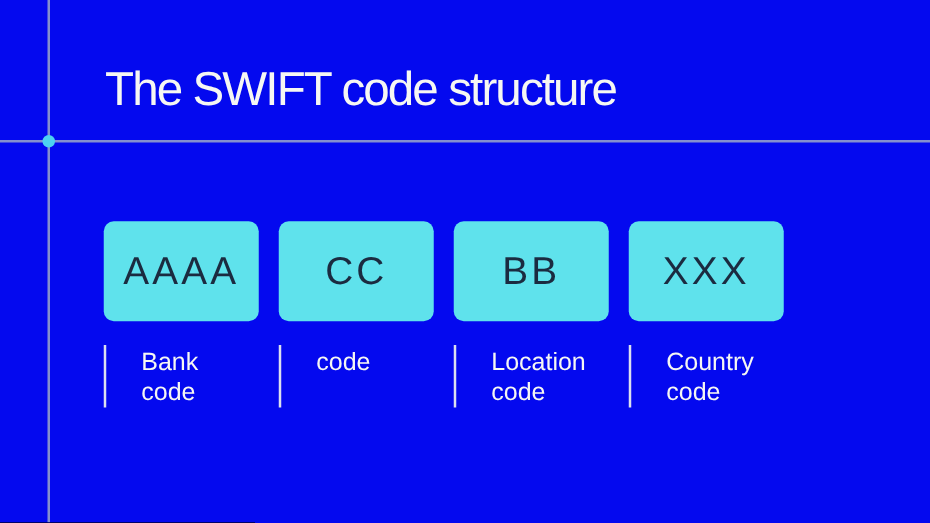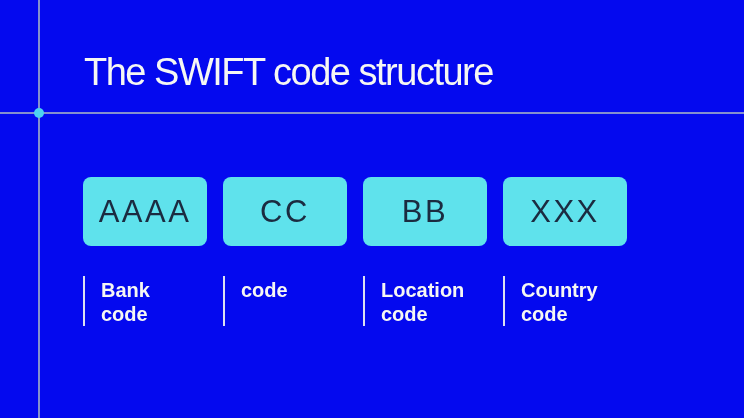--- a/index.html
+++ b/index.html
@@ -54,21 +54,21 @@
   }
   .boxes {
     position: absolute;
     left: 83px;
     top: 177px;
     display: flex;
     gap: 16px;
   }
   .code-box {
     width: 124px;
-    height: 69px;
+    height: 80px;
     border-radius: 8px;
     background: var(--box_fill, #5FE2EC);
     display: flex;
     align-items: center;
     justify-content: center;
   }
   .code-box span {
     font-size: 31px;
     letter-spacing: 2.5px;
     color: var(--box_text, #1B2B40);
@@ -77,24 +77,23 @@
     position: absolute;
     left: 83px;
     top: 276px;
     display: flex;
     gap: 16px;
   }
   .label-col {
     width: 124px;
     min-height: 48px;
     border-left: 2px solid var(--tick, #DCE0F0);
-    padding-left: 16px;
+    padding-left: 28px;
     padding-top: 2px;
     box-sizing: border-box;
-    font-weight: bold;
   }
   .label-col .line {
     display: block;
     font-size: 20px;
     line-height: 24px;
     color: var(--light_text, #F6F7F3);
   }
 </style>
 </head>
 <body>

